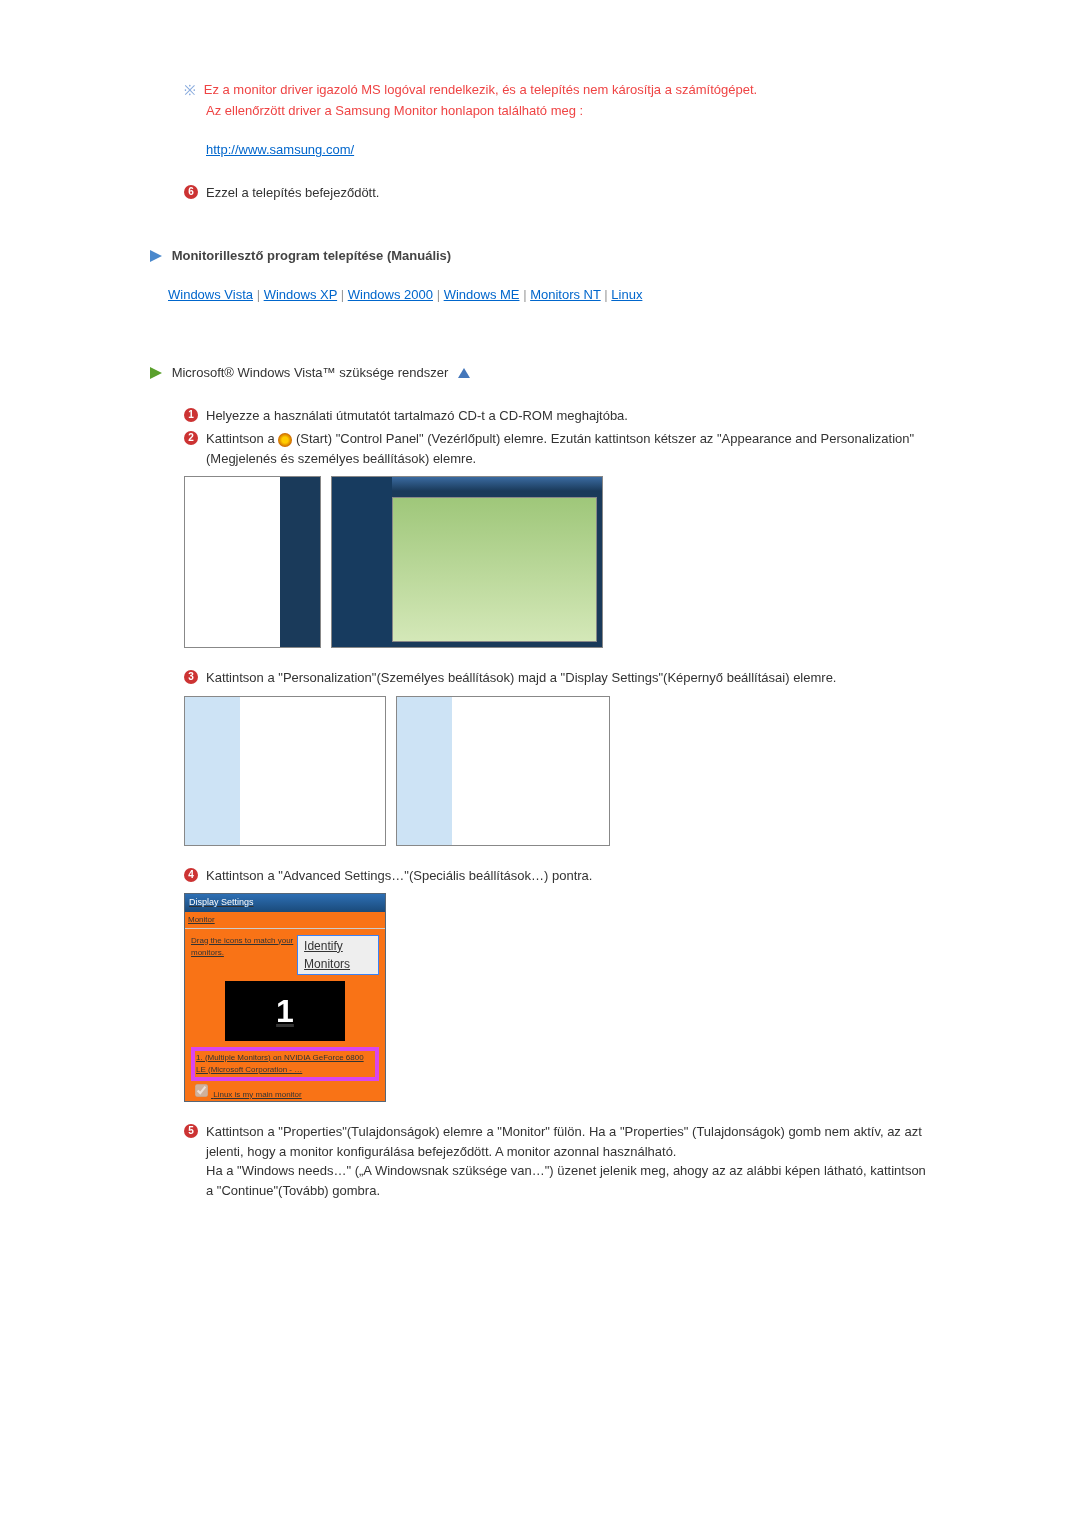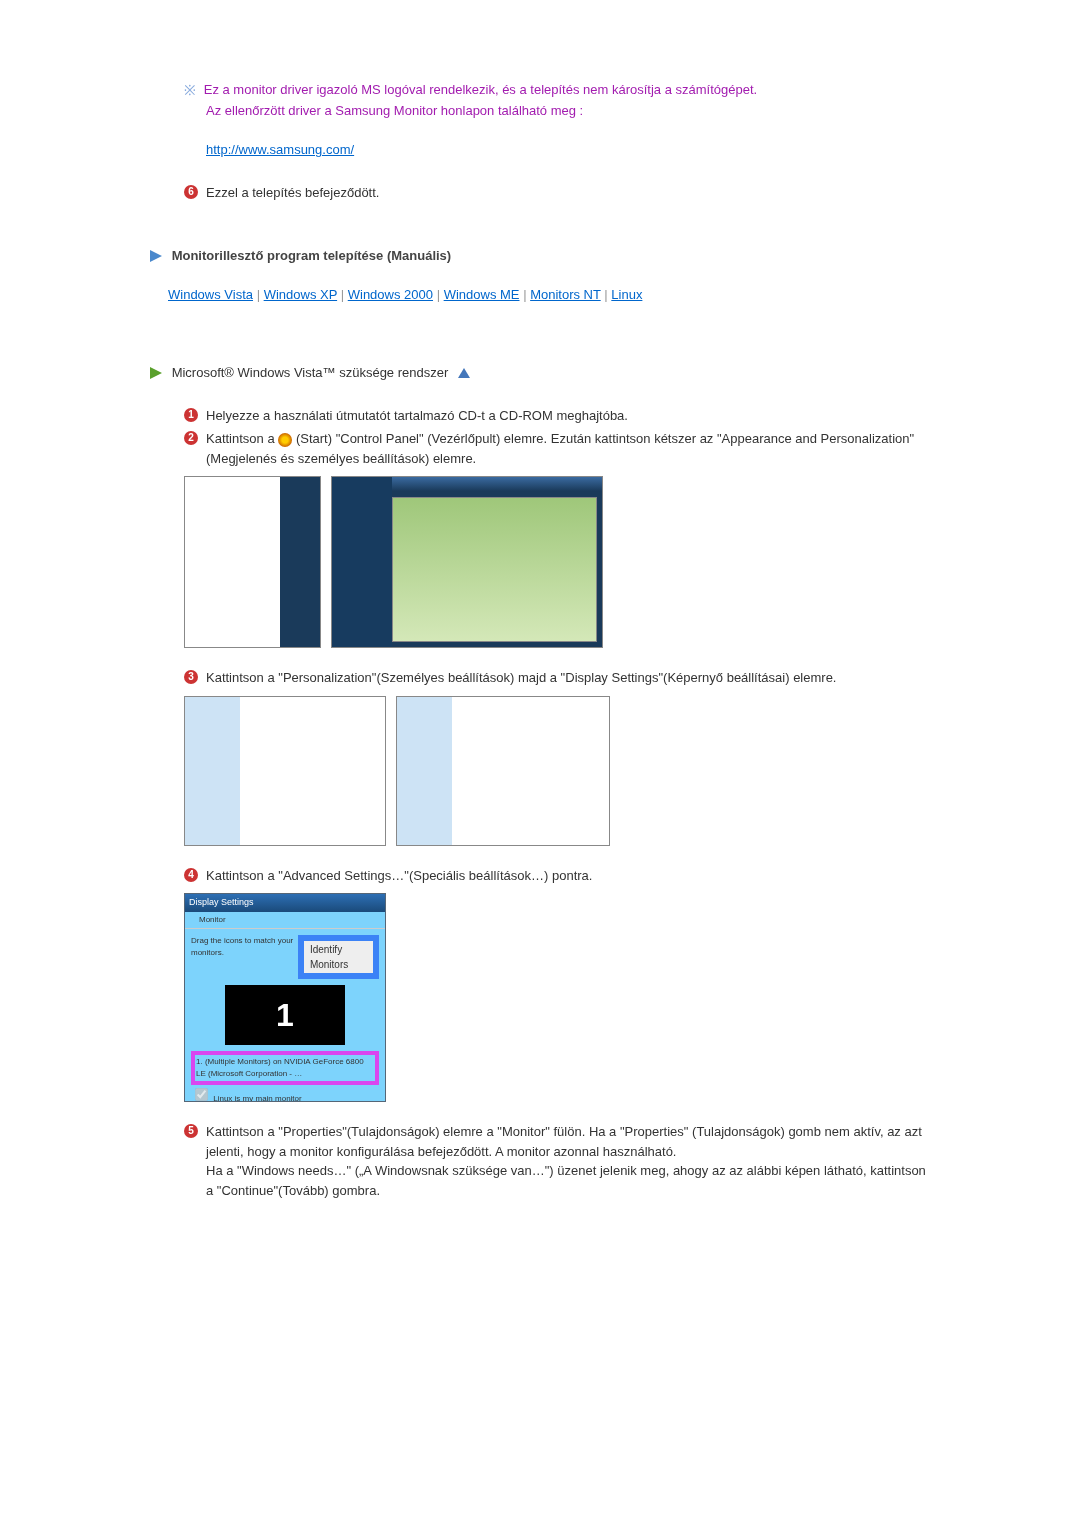--- a/index.html
+++ b/index.html
@@ -5,21 +5,21 @@
     body {
       font-family: Arial, Helvetica, sans-serif;
       font-size: 13px;
       color: #333;
       background: #fff;
       max-width: 780px;
       margin: 0 auto;
       padding: 80px 120px 40px 120px;
       line-height: 1.5;
     }
-    .blue-text { color: #a21caf; }
+    .blue-text { color: #ef4444; }
     .link { color: #0066cc; text-decoration: underline; cursor: pointer; }
     .bold { font-weight: bold; color: #444; }
     .section-arrow {
       display: inline-block;
       width: 12px; height: 12px;
       background: #4a88cc;
       clip-path: polygon(0 0, 100% 50%, 0 100%);
       margin-right: 6px;
       vertical-align: middle;
     }
@@ -88,34 +88,35 @@
     .shot.vista-start { width: 135px; height: 170px; }
     .shot.vista-cp { width: 270px; height: 170px; }
     .shot.cp-inner {
       background: linear-gradient(to bottom, #9fc77a, #d4e8b8);
       position: absolute; top: 20px; left: 60px; right: 5px; bottom: 5px;
     }
     .shot.personalize { width: 200px; height: 148px; background: #eef5fb; }
     .shot.display { width: 212px; height: 148px; background: #eef5fb; }
     .shot.settings-dlg {
       width: 200px; height: 207px;
-      background: #7dd3fc;
+      background: #f97316;
       border: 1px solid #556677;
+      text-decoration: underline;
     }
     .dlg-title {
       background: linear-gradient(#2d6fb4, #1a4a7a);
       color: #fff; font-size: 9px; padding: 2px 4px;
     }
     .dlg-body { padding: 6px; font-size: 8px; color: #333; }
     .dlg-monitor {
       width: 120px; height: 60px; background: #000; margin: 6px auto;
       display: flex; align-items: center; justify-content: center;
       color: #fff; font-size: 32px; font-weight: bold;
     }
-    .dlg-btn { font-size: 10px; padding: 1px 6px; background: #eee; border: 6px solid #3b82f6; }
+    .dlg-btn { font-size: 12px; padding: 1px 6px; background: #eee; border: 1px solid #3b82f6; }
     .side-strip { position: absolute; left: 0; top: 0; bottom: 0; width: 60px; background: #173b5f; }
     .blue-panel { position: absolute; left: 0; top: 0; bottom: 0; width: 55px; background: #cde3f5; }
     .white-panel { position: absolute; left: 55px; right: 0; top: 0; bottom: 0; background: #fff; }
     .vista-start-left {
       position: absolute; left: 0; top: 0; bottom: 0; width: 95px;
       background: #fff;
     }
     .vista-start-right {
       position: absolute; right: 0; top: 0; bottom: 0; width: 40px;
       background: #1a3a5a;
@@ -234,21 +235,21 @@
 
 <div class="numbered-item content-block">
   <span class="num-badge">4</span>
   <span>Kattintson a "Advanced Settings…"(Speciális beállítások…) pontra.</span>
 </div>
 
 
 <div class="screenshot-row">
   <div class="shot settings-dlg">
     <div class="dlg-title">Display Settings</div>
-    <div style="font-size:8px; padding:2px 14px; border-bottom:1px solid #ccc;">Monitor</div>
+    <div style="font-size:8px; padding:2px 3px; border-bottom:1px solid #ccc;">Monitor</div>
     <div class="dlg-body">
       <div style="display:flex; justify-content:flex-end;">
         <span>Drag the icons to match your monitors.</span>
         <span class="dlg-btn">Identify Monitors</span>
       </div>
       <div class="dlg-monitor">1</div>
       <div style="border:4px solid #d946ef; padding:1px;">1. (Multiple Monitors) on NVIDIA GeForce 6800 LE (Microsoft Corporation - …</div>
       <div><input type="checkbox" checked="" disabled="" style=""> <span>Linux is my main monitor</span></div>
       <div><input type="checkbox" disabled="" style=""> <span>Extend the desktop onto this monitor</span></div>
 

